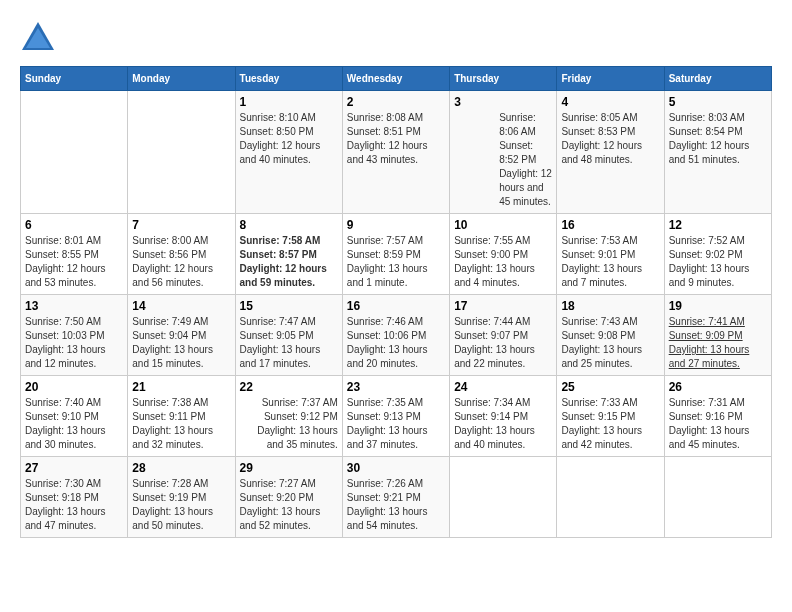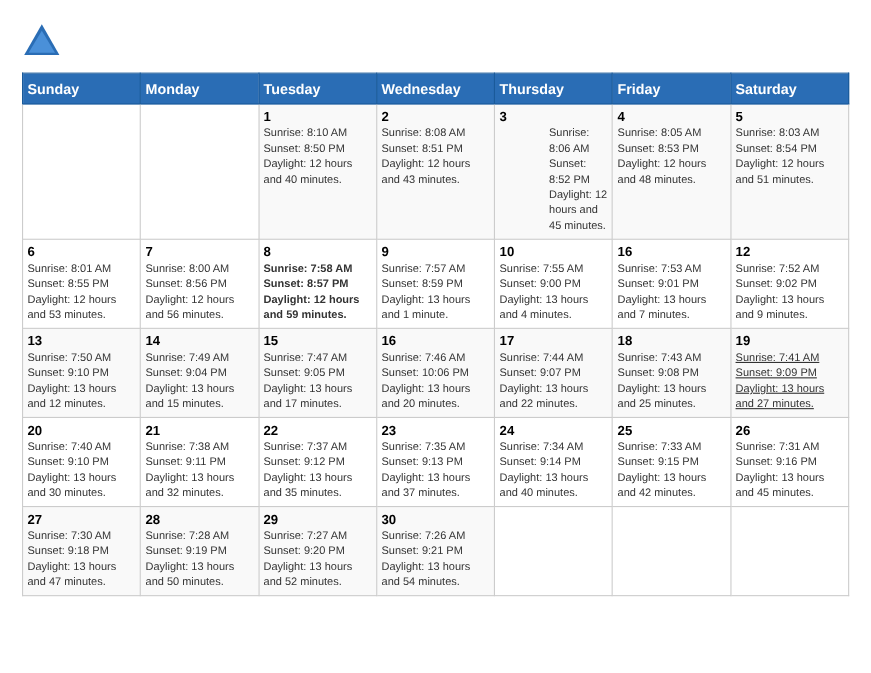--- a/index.html
+++ b/index.html
@@ -51,21 +51,21 @@
     table {
       width: 100%;
       border-collapse: collapse;
       font-size: 11px;
     }
     thead tr th {
       background: #2a6db5;
       color: #fff;
       padding: 6px 4px;
       text-align: left;
-      font-size: 13px;
+      font-size: 10px;
       font-weight: bold;
       border: 1px solid #1a5a9a;
     }
     tbody tr td {
       border: 1px solid #ccc;
       vertical-align: top;
       padding: 4px;
       width: calc(100% / 7);
       min-height: 80px;
       background: #fff;
@@ -196,21 +196,21 @@
           <div class="day-number">12</div>
           <div class="day-info" style="white-space: pre-line;">Sunrise: 7:52 AM
 Sunset: 9:02 PM
 Daylight: 13 hours and 9 minutes.</div>
         </td>
       </tr>
       <tr>
         <td>
           <div class="day-number">13</div>
           <div class="day-info" style="white-space: pre-line;">Sunrise: 7:50 AM
-Sunset: 9:10 PM
+Sunset: 10:03 PM
 Daylight: 13 hours and 12 minutes.</div>
         </td>
         <td>
           <div class="day-number">14</div>
           <div class="day-info" style="white-space: pre-line;">Sunrise: 7:49 AM
 Sunset: 9:04 PM
 Daylight: 13 hours and 15 minutes.</div>
         </td>
         <td>
           <div class="day-number">15</div>
@@ -251,21 +251,21 @@
 Daylight: 13 hours and 30 minutes.</div>
         </td>
         <td>
           <div class="day-number">21</div>
           <div class="day-info" style="white-space: pre-line;">Sunrise: 7:38 AM
 Sunset: 9:11 PM
 Daylight: 13 hours and 32 minutes.</div>
         </td>
         <td>
           <div class="day-number">22</div>
-          <div class="day-info" style="white-space: pre-line;">Sunrise: 7:37 AM
+          <div class="day-info" style="white-space: pre-line; text-align: right;">Sunrise: 7:37 AM
 Sunset: 9:12 PM
 Daylight: 13 hours and 35 minutes.</div>
         </td>
         <td>
           <div class="day-number">23</div>
           <div class="day-info" style="white-space: pre-line;">Sunrise: 7:35 AM
 Sunset: 9:13 PM
 Daylight: 13 hours and 37 minutes.</div>
         </td>
         <td>

